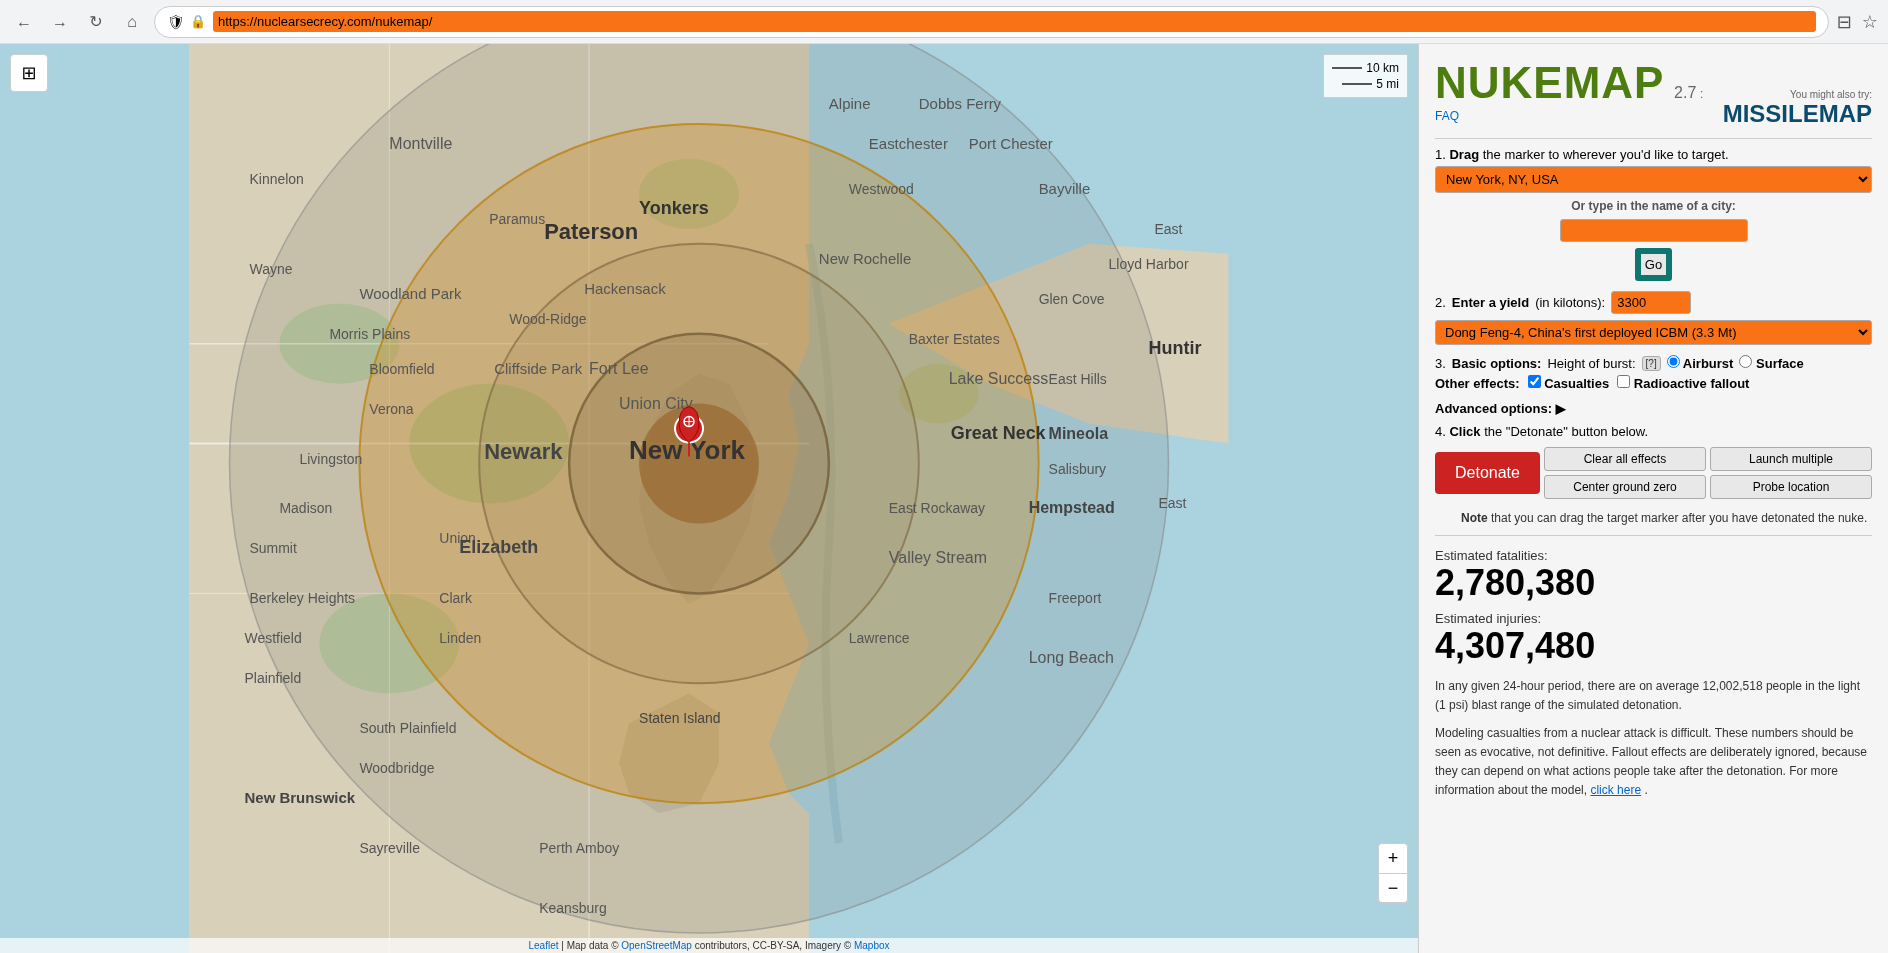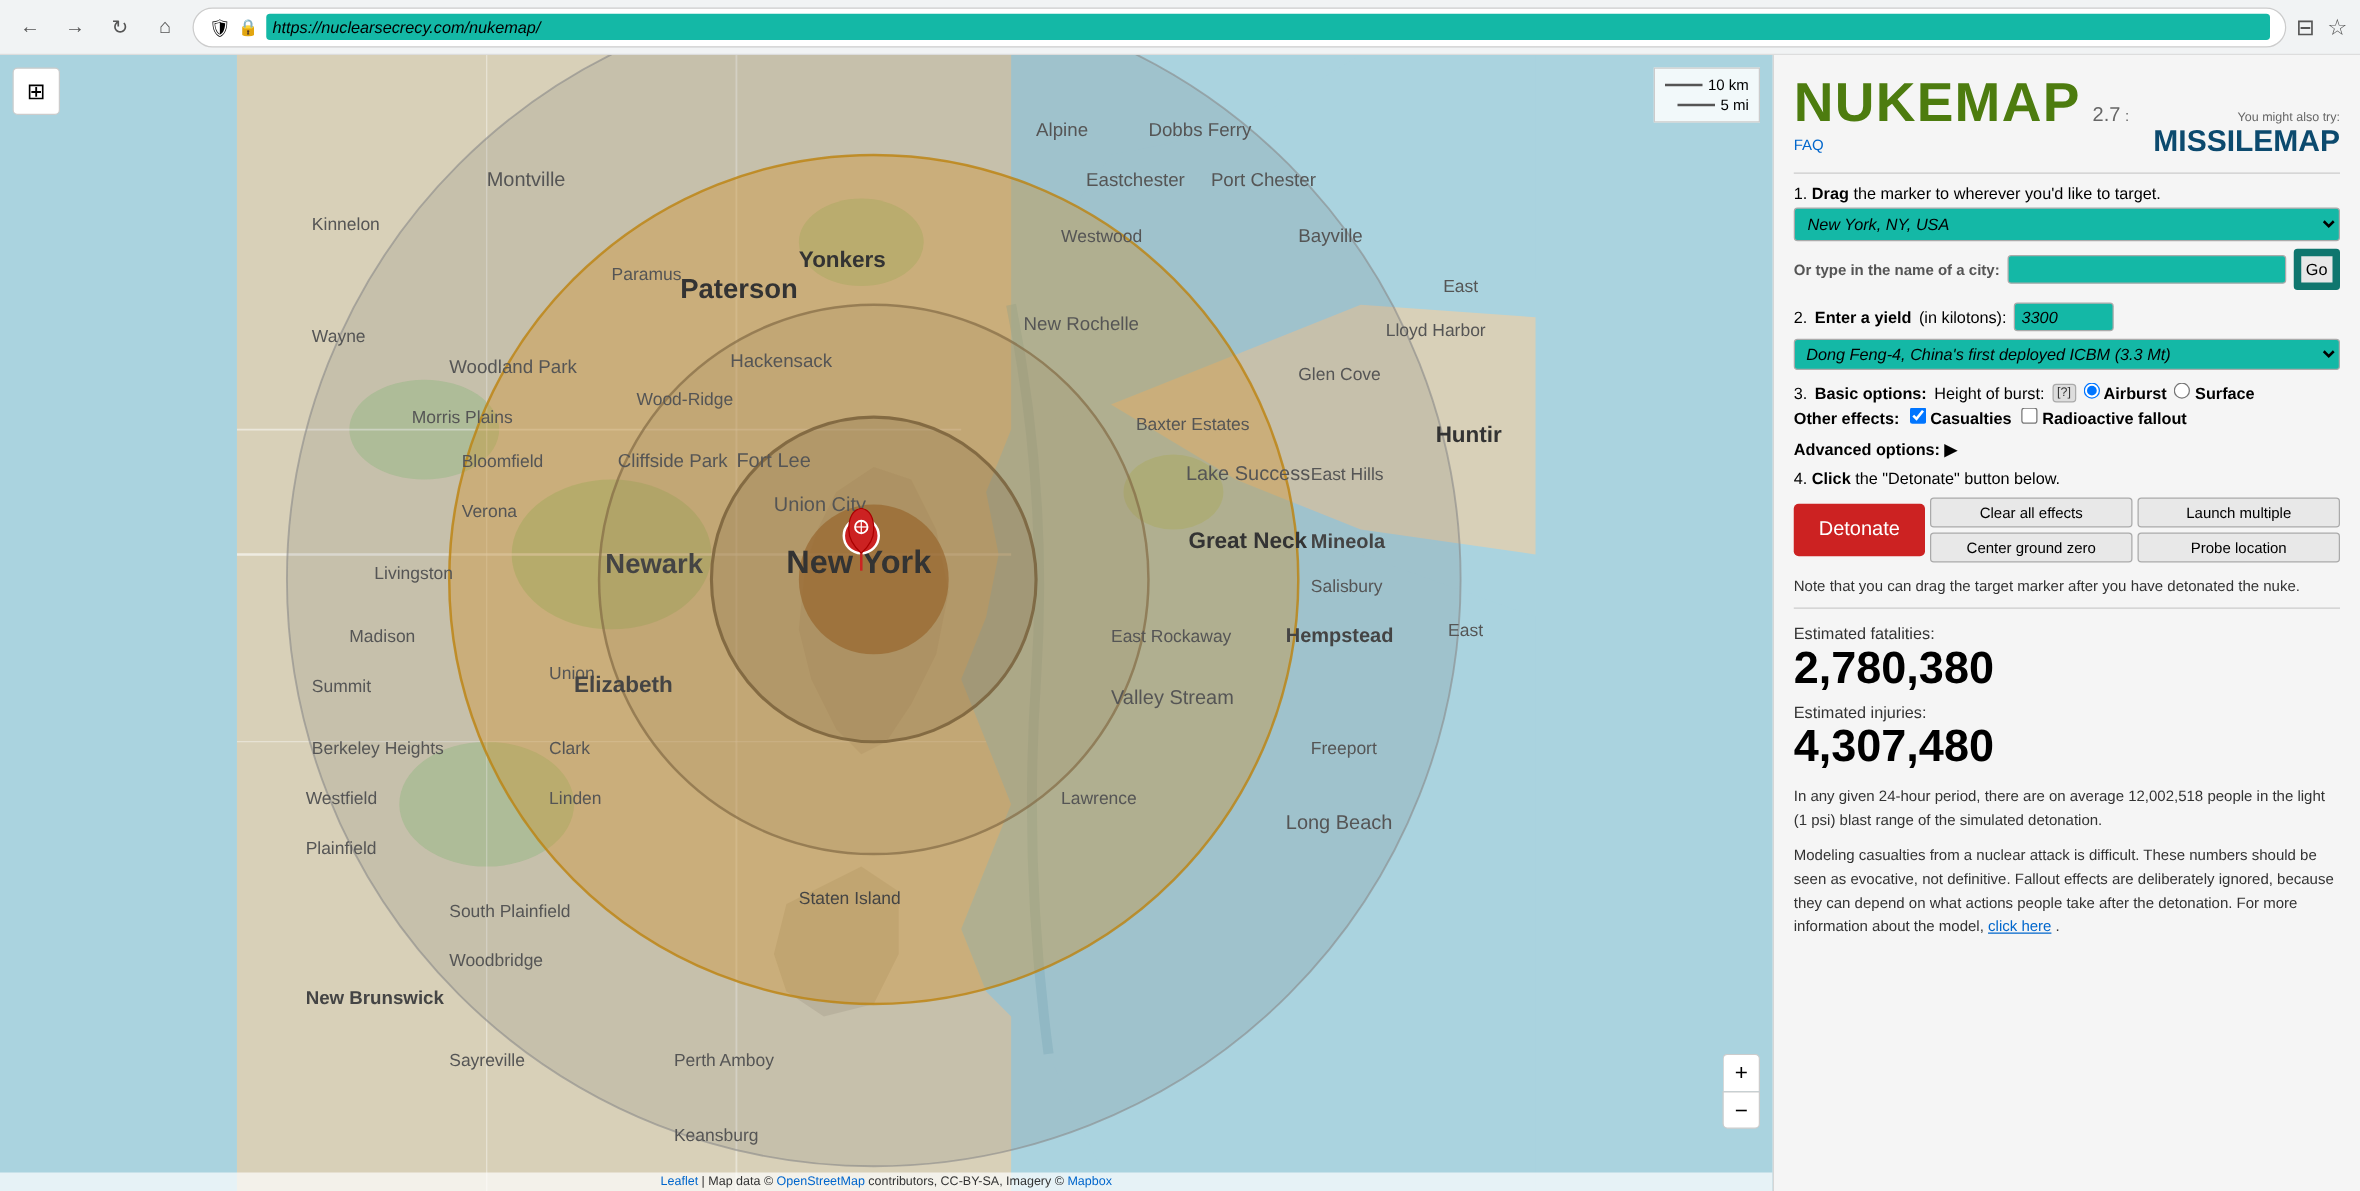--- a/index.html
+++ b/index.html
@@ -158,35 +158,35 @@
     .sidebar-section { margin-bottom: 10px; }
     .sidebar-section label { font-weight: bold; font-size: 13px; }
     .step-label { font-size: 13px; margin-bottom: 4px; }
     .step-label strong { font-weight: bold; }
 
     select, input[type="text"], input[type="number"] {
       font-size: 13px;
       border: 1px solid #aaa;
       padding: 3px 5px;
       border-radius: 3px;
-      background: #14b8a6;
-      font-style: italic;
+      background: #f97316;
     }
 
     .location-dropdown {
       width: 100%;
       padding: 4px 6px;
       font-size: 13px;
     }
 
     .city-type-row {
       display: flex;
       align-items: center;
       gap: 6px;
       margin-top: 6px;
+      flex-direction: column;
     }
     .city-type-row label { font-size: 12px; color: #555; }
     .city-input { flex: 1; }
     .go-btn {
       padding: 3px 4px;
       background: #e8e8e8;
       border: 6px solid #0f766e;
       border-radius: 3px;
       cursor: pointer;
       font-size: 13px;
@@ -266,21 +266,21 @@
       cursor: pointer;
       text-align: center;
     }
 
     .note-text {
       font-size: 12px;
       color: #333;
       margin: 8px 0;
       line-height: 1.5;
     }
-    .note-text strong { font-weight: normal; }
+    .note-text strong { font-weight: bold; margin-left: 26px; }
 
     .stats-section { margin: 12px 0; }
     .stat-label { font-size: 13px; color: #333; }
     .stat-value { font-size: 36px; font-weight: bold; color: #000; line-height: 1.1; }
 
     .description-text {
       font-size: 12px;
       color: #333;
       line-height: 1.6;
       margin-top: 8px;

